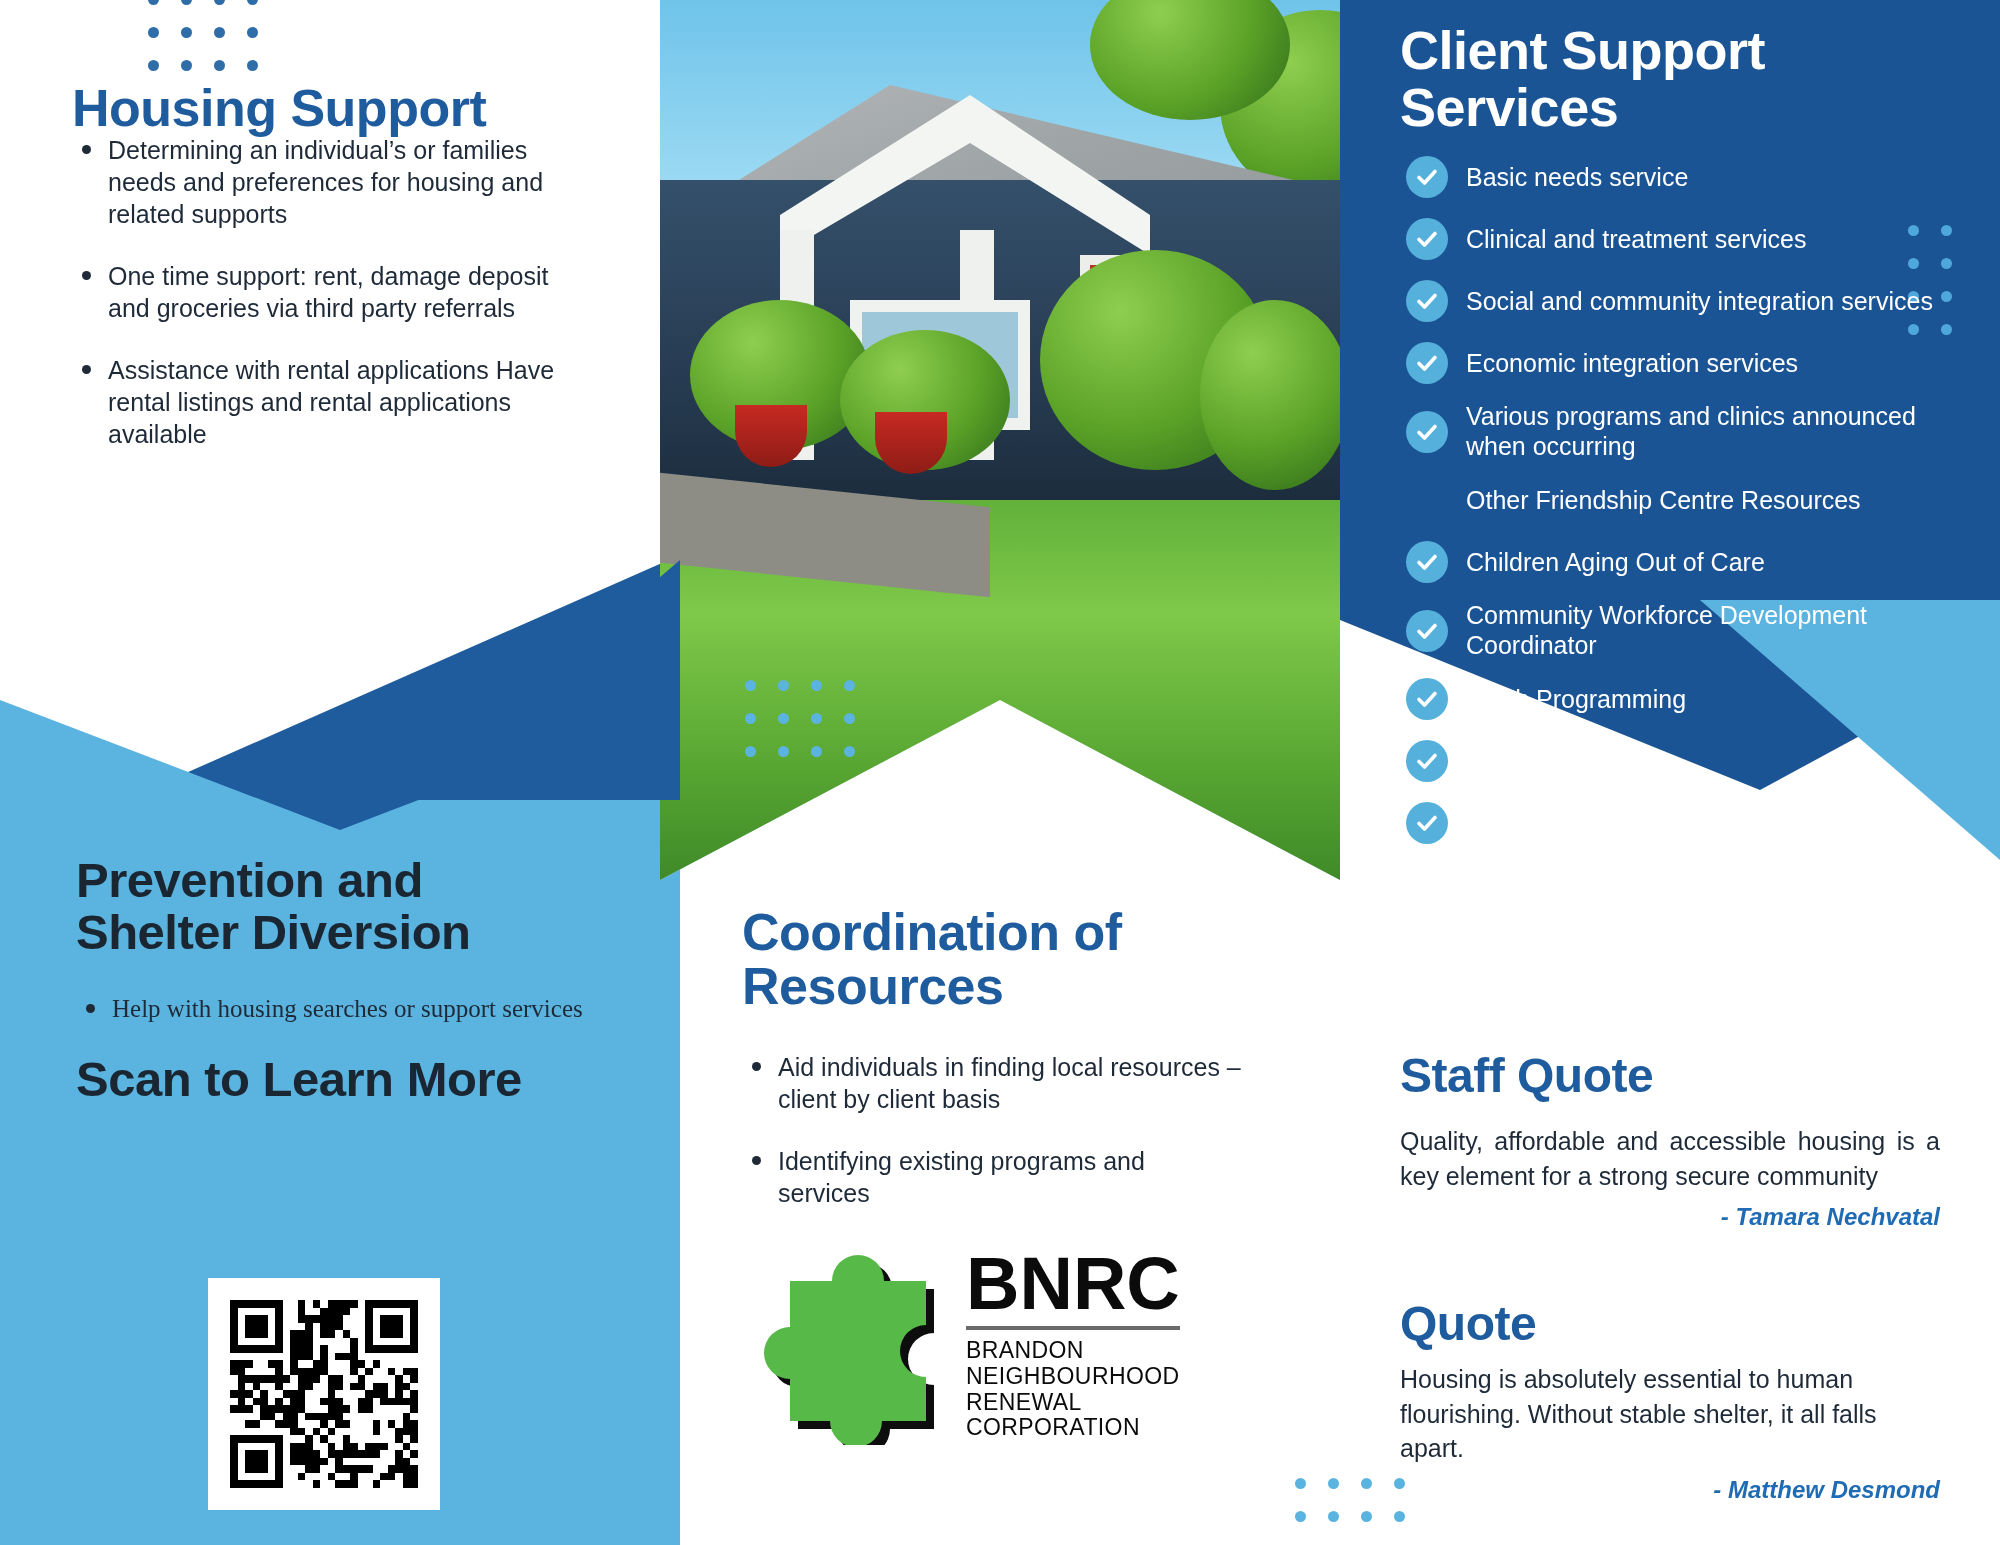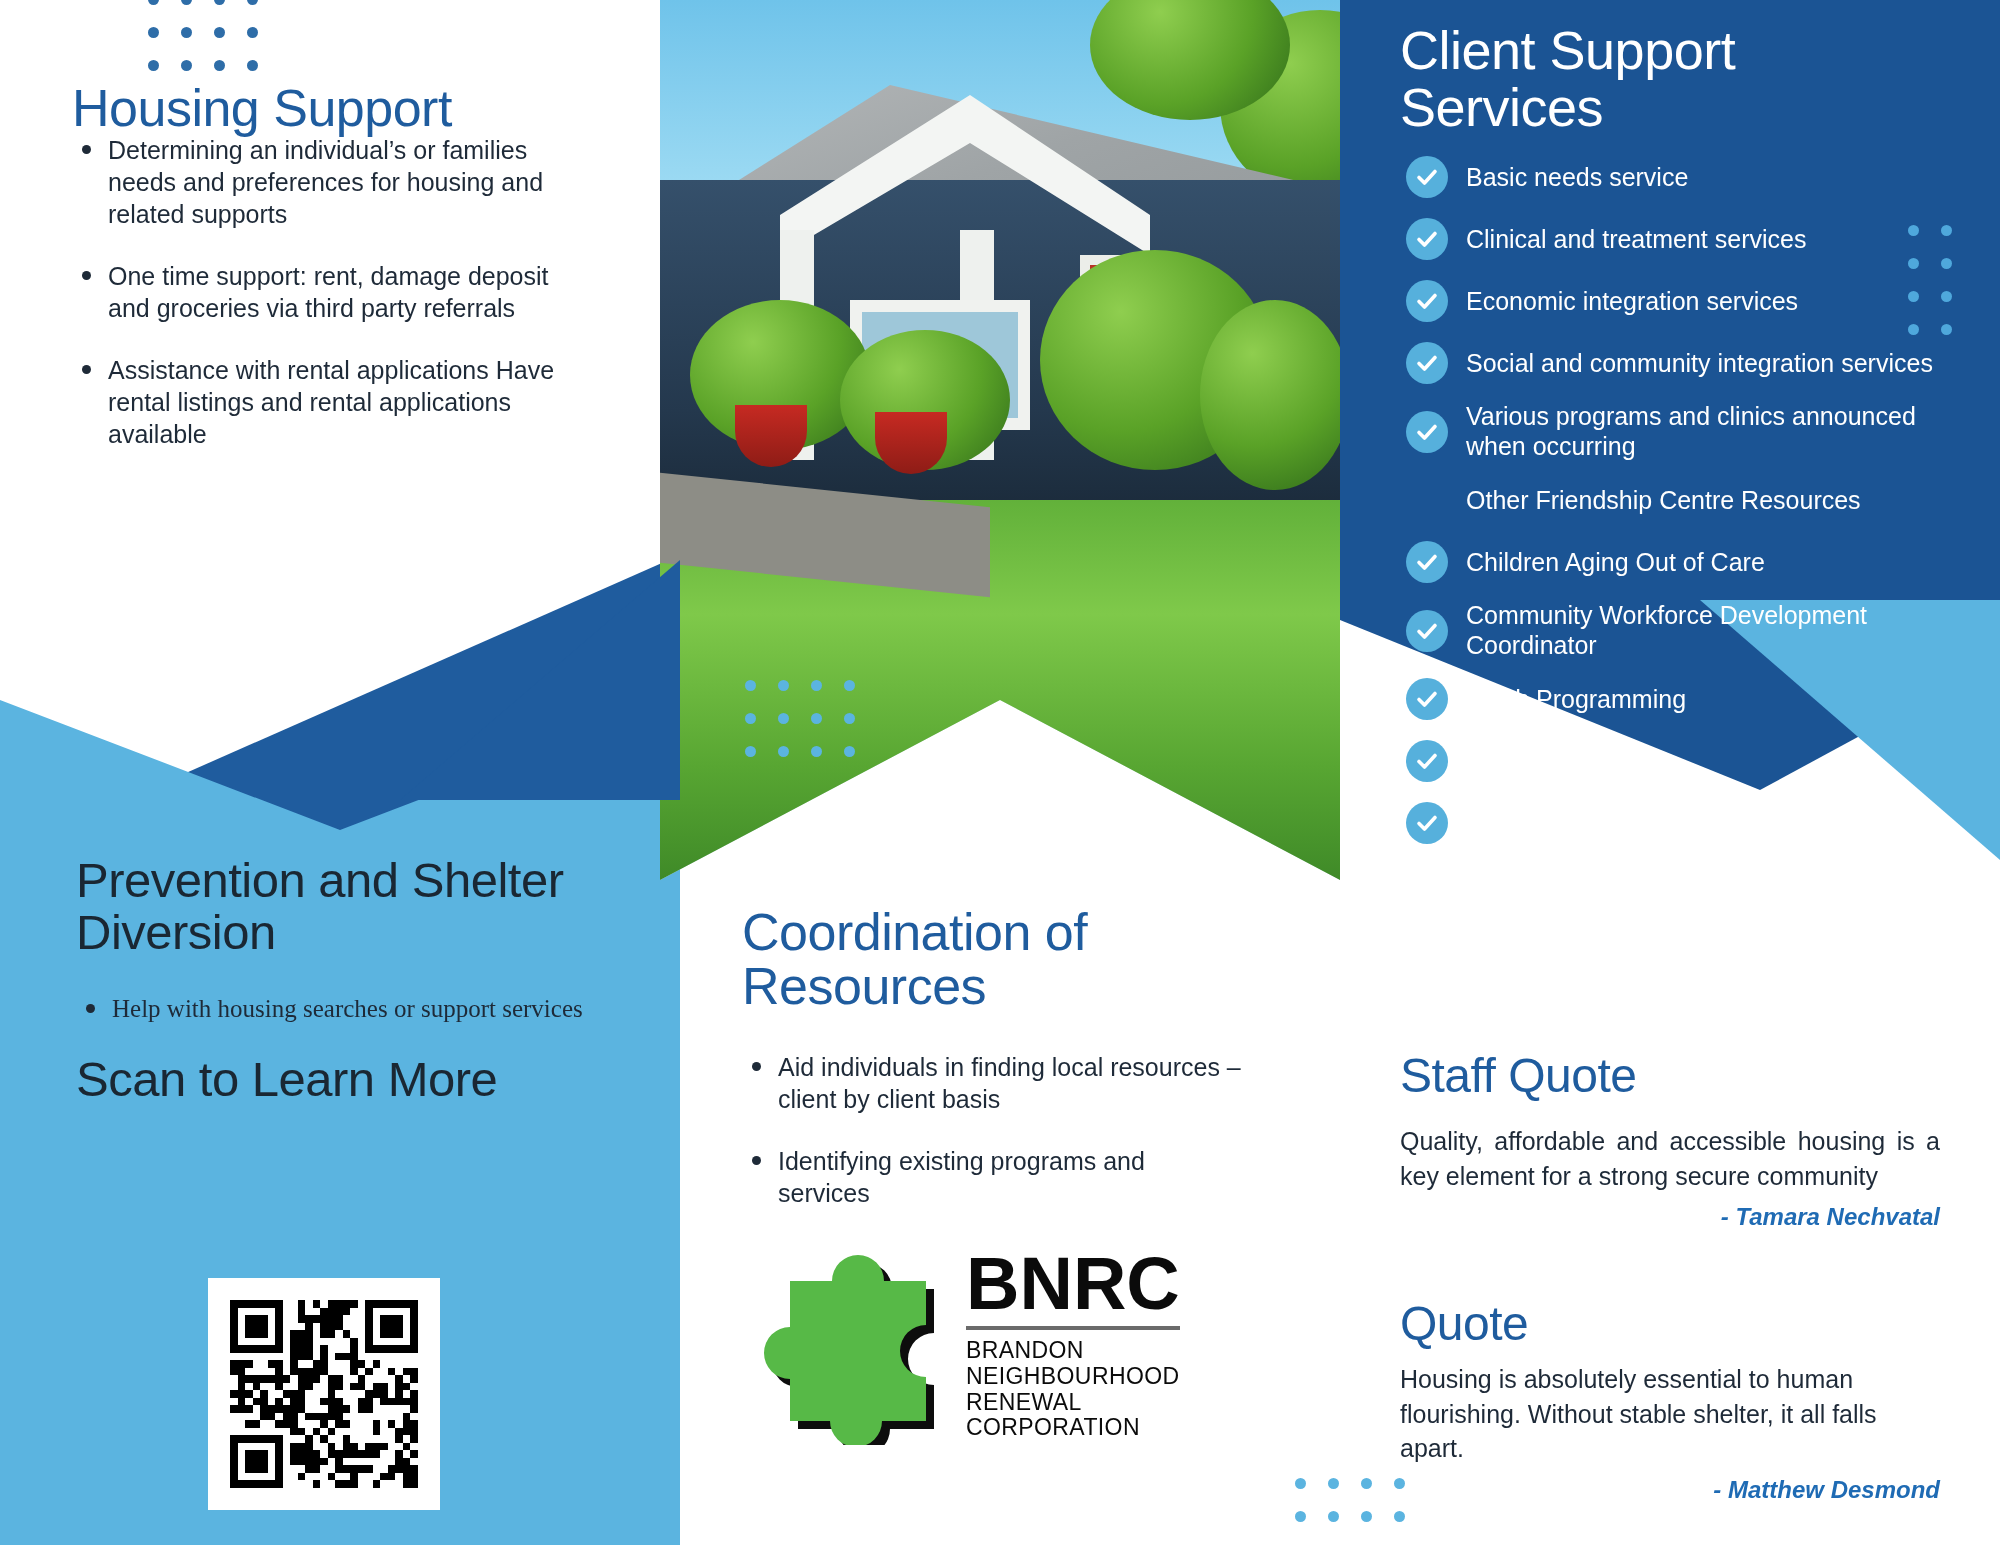--- a/index.html
+++ b/index.html
@@ -121,21 +121,21 @@
   .dots span {
     width: 11px; height: 11px; border-radius: 50%;
     background: #2E6DA8; display: block;
   }
   .dots.light span { background: #5BB4E0; }
   .dots.pale span { background: #4FA8DC; }
 
   
   .blk { position: absolute; }
   h1.sec {
-    font-size: 52px; font-weight: 400; color: #1F5C9E;
+    font-size: 52px; font-weight: 700; color: #1F5C9E;
     letter-spacing: -0.5px; line-height: 1.0;
   }
   h1.sec.white { color: #ffffff; }
   h1.sec.dark { color: #1A2733; }
 
   ul.bul { list-style: none; }
   ul.bul li {
     position: relative;
     padding-left: 36px;
     margin-bottom: 30px;
@@ -981,29 +981,29 @@
             </svg>
           </span>
           <span>Clinical and treatment services</span>
         </li>
         <li>
           <span class="check-icon">
             <svg viewBox="0 0 24 24">
               <path d="M4 12.5 L9.5 18 L20 6.5" fill="none" stroke="#ffffff" stroke-width="3.6" stroke-linecap="round" stroke-linejoin="round"></path>
             </svg>
           </span>
-          <span>Economic integration services</span>
+          <span>Social and community integration services</span>
         </li>
         <li>
           <span class="check-icon">
             <svg viewBox="0 0 24 24">
               <path d="M4 12.5 L9.5 18 L20 6.5" fill="none" stroke="#ffffff" stroke-width="3.6" stroke-linecap="round" stroke-linejoin="round"></path>
             </svg>
           </span>
-          <span>Social and community integration services</span>
+          <span>Economic integration services</span>
         </li>
         <li>
           <span class="check-icon">
             <svg viewBox="0 0 24 24">
               <path d="M4 12.5 L9.5 18 L20 6.5" fill="none" stroke="#ffffff" stroke-width="3.6" stroke-linecap="round" stroke-linejoin="round"></path>
             </svg>
           </span>
           <span>Various programs and clinics announced when occurring</span>
         </li>
         <li class="nocheck">

